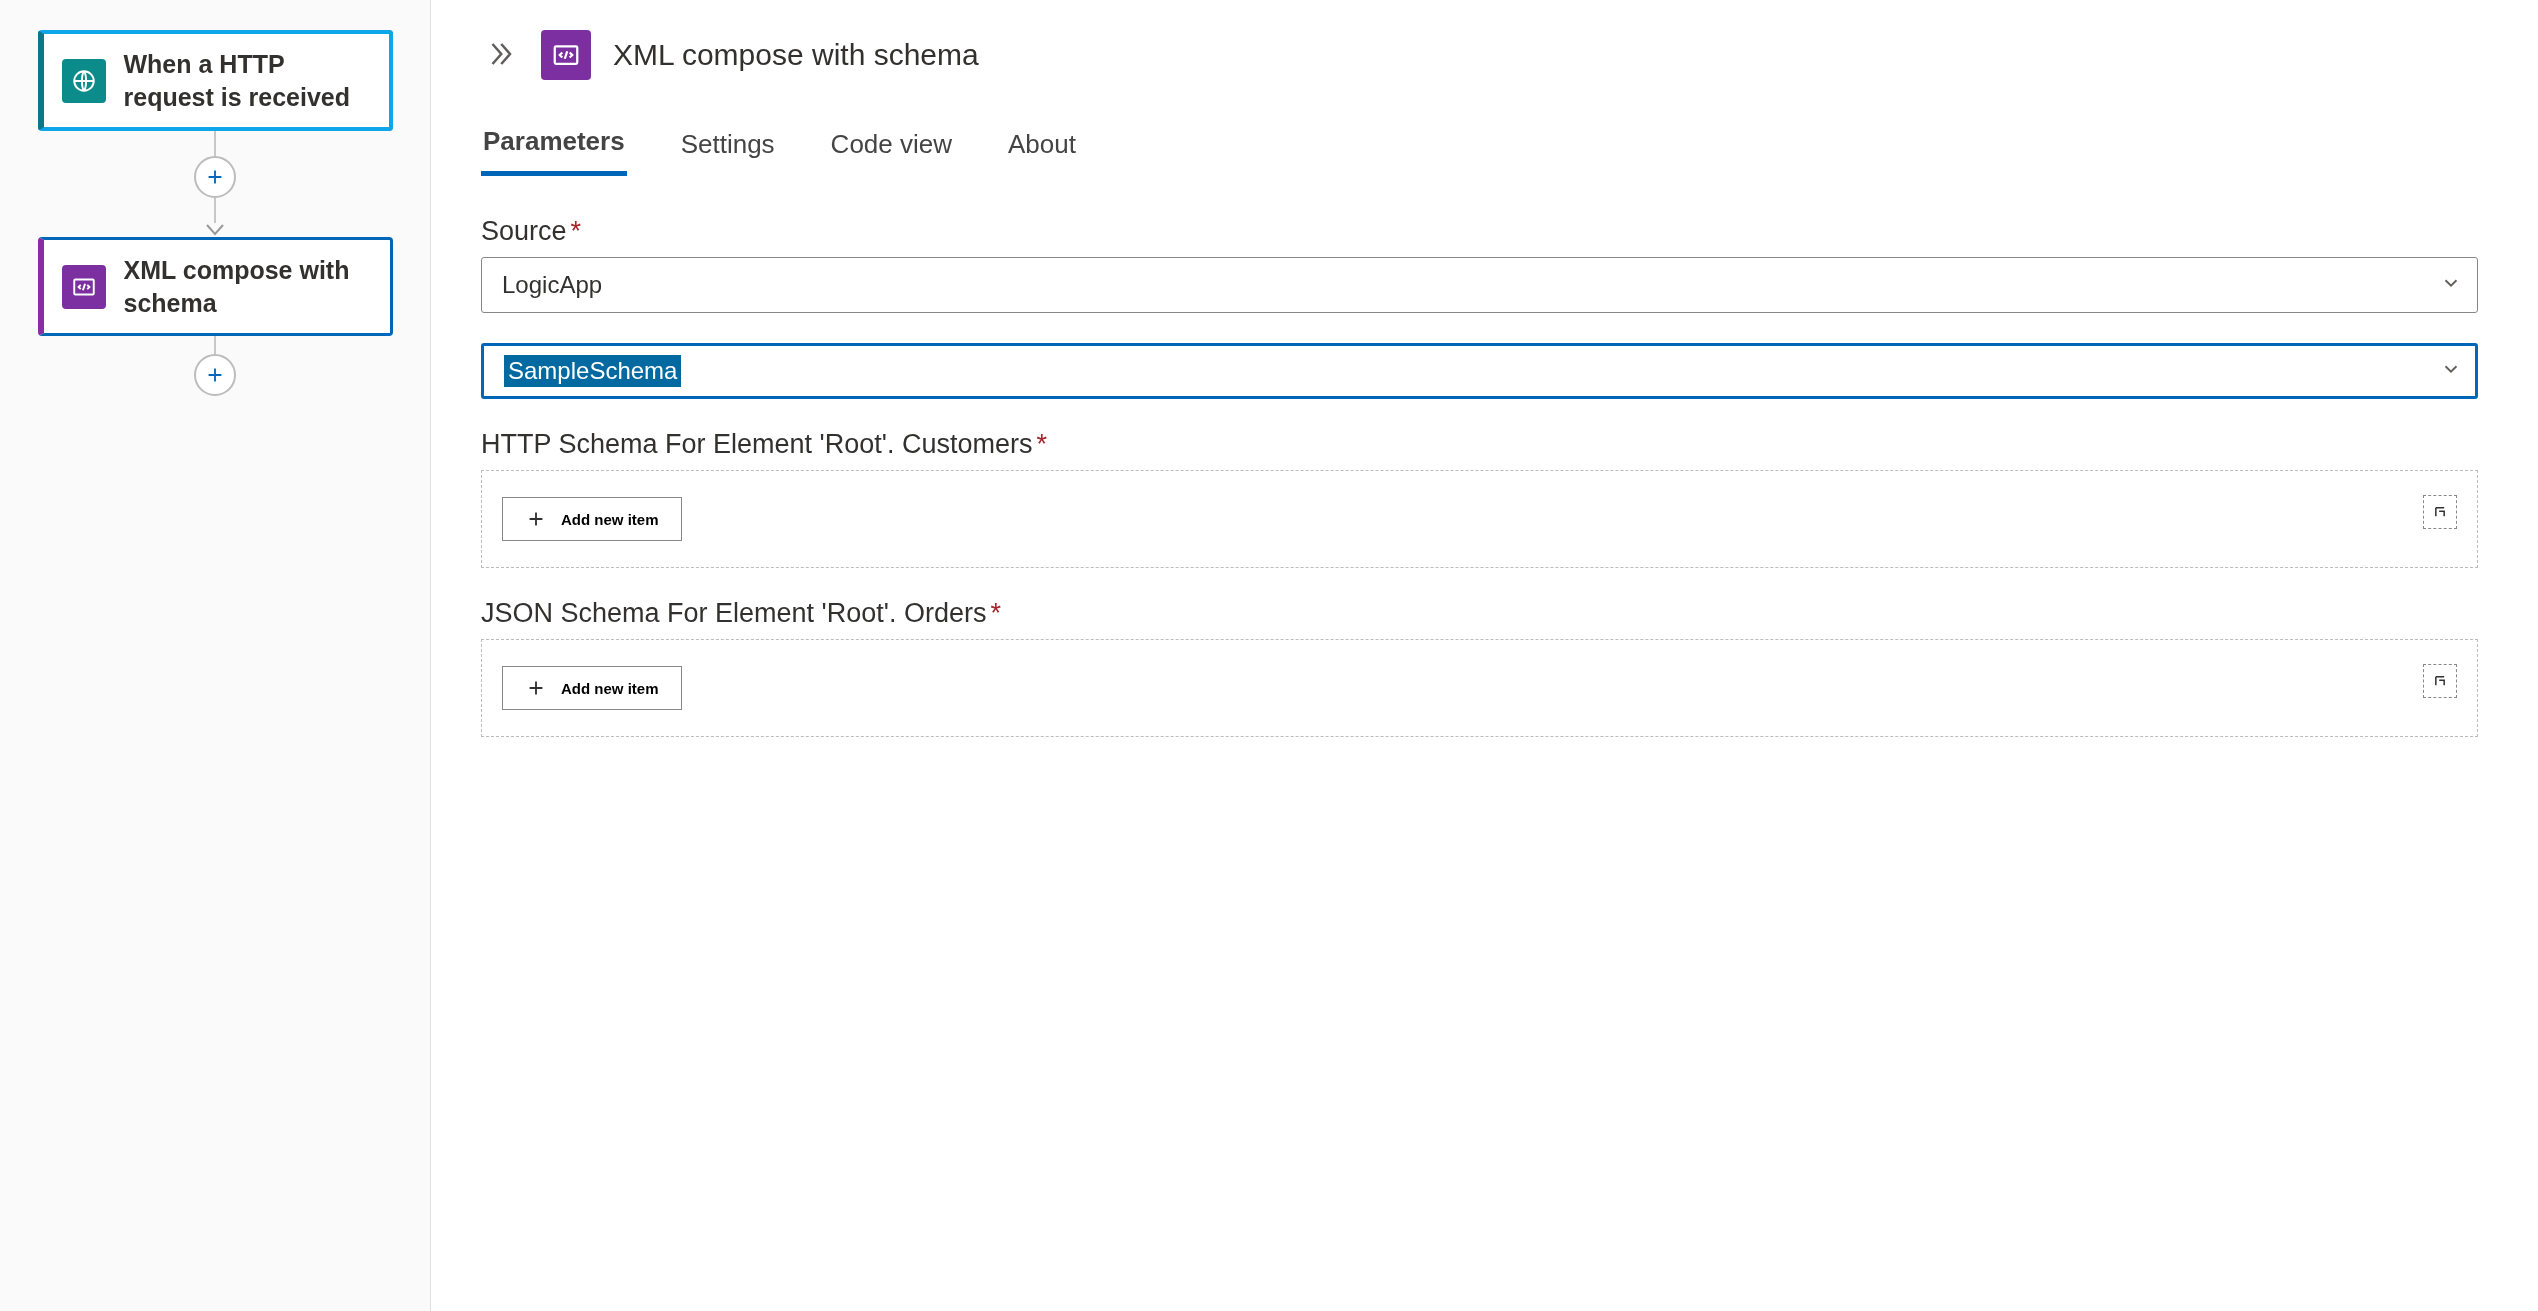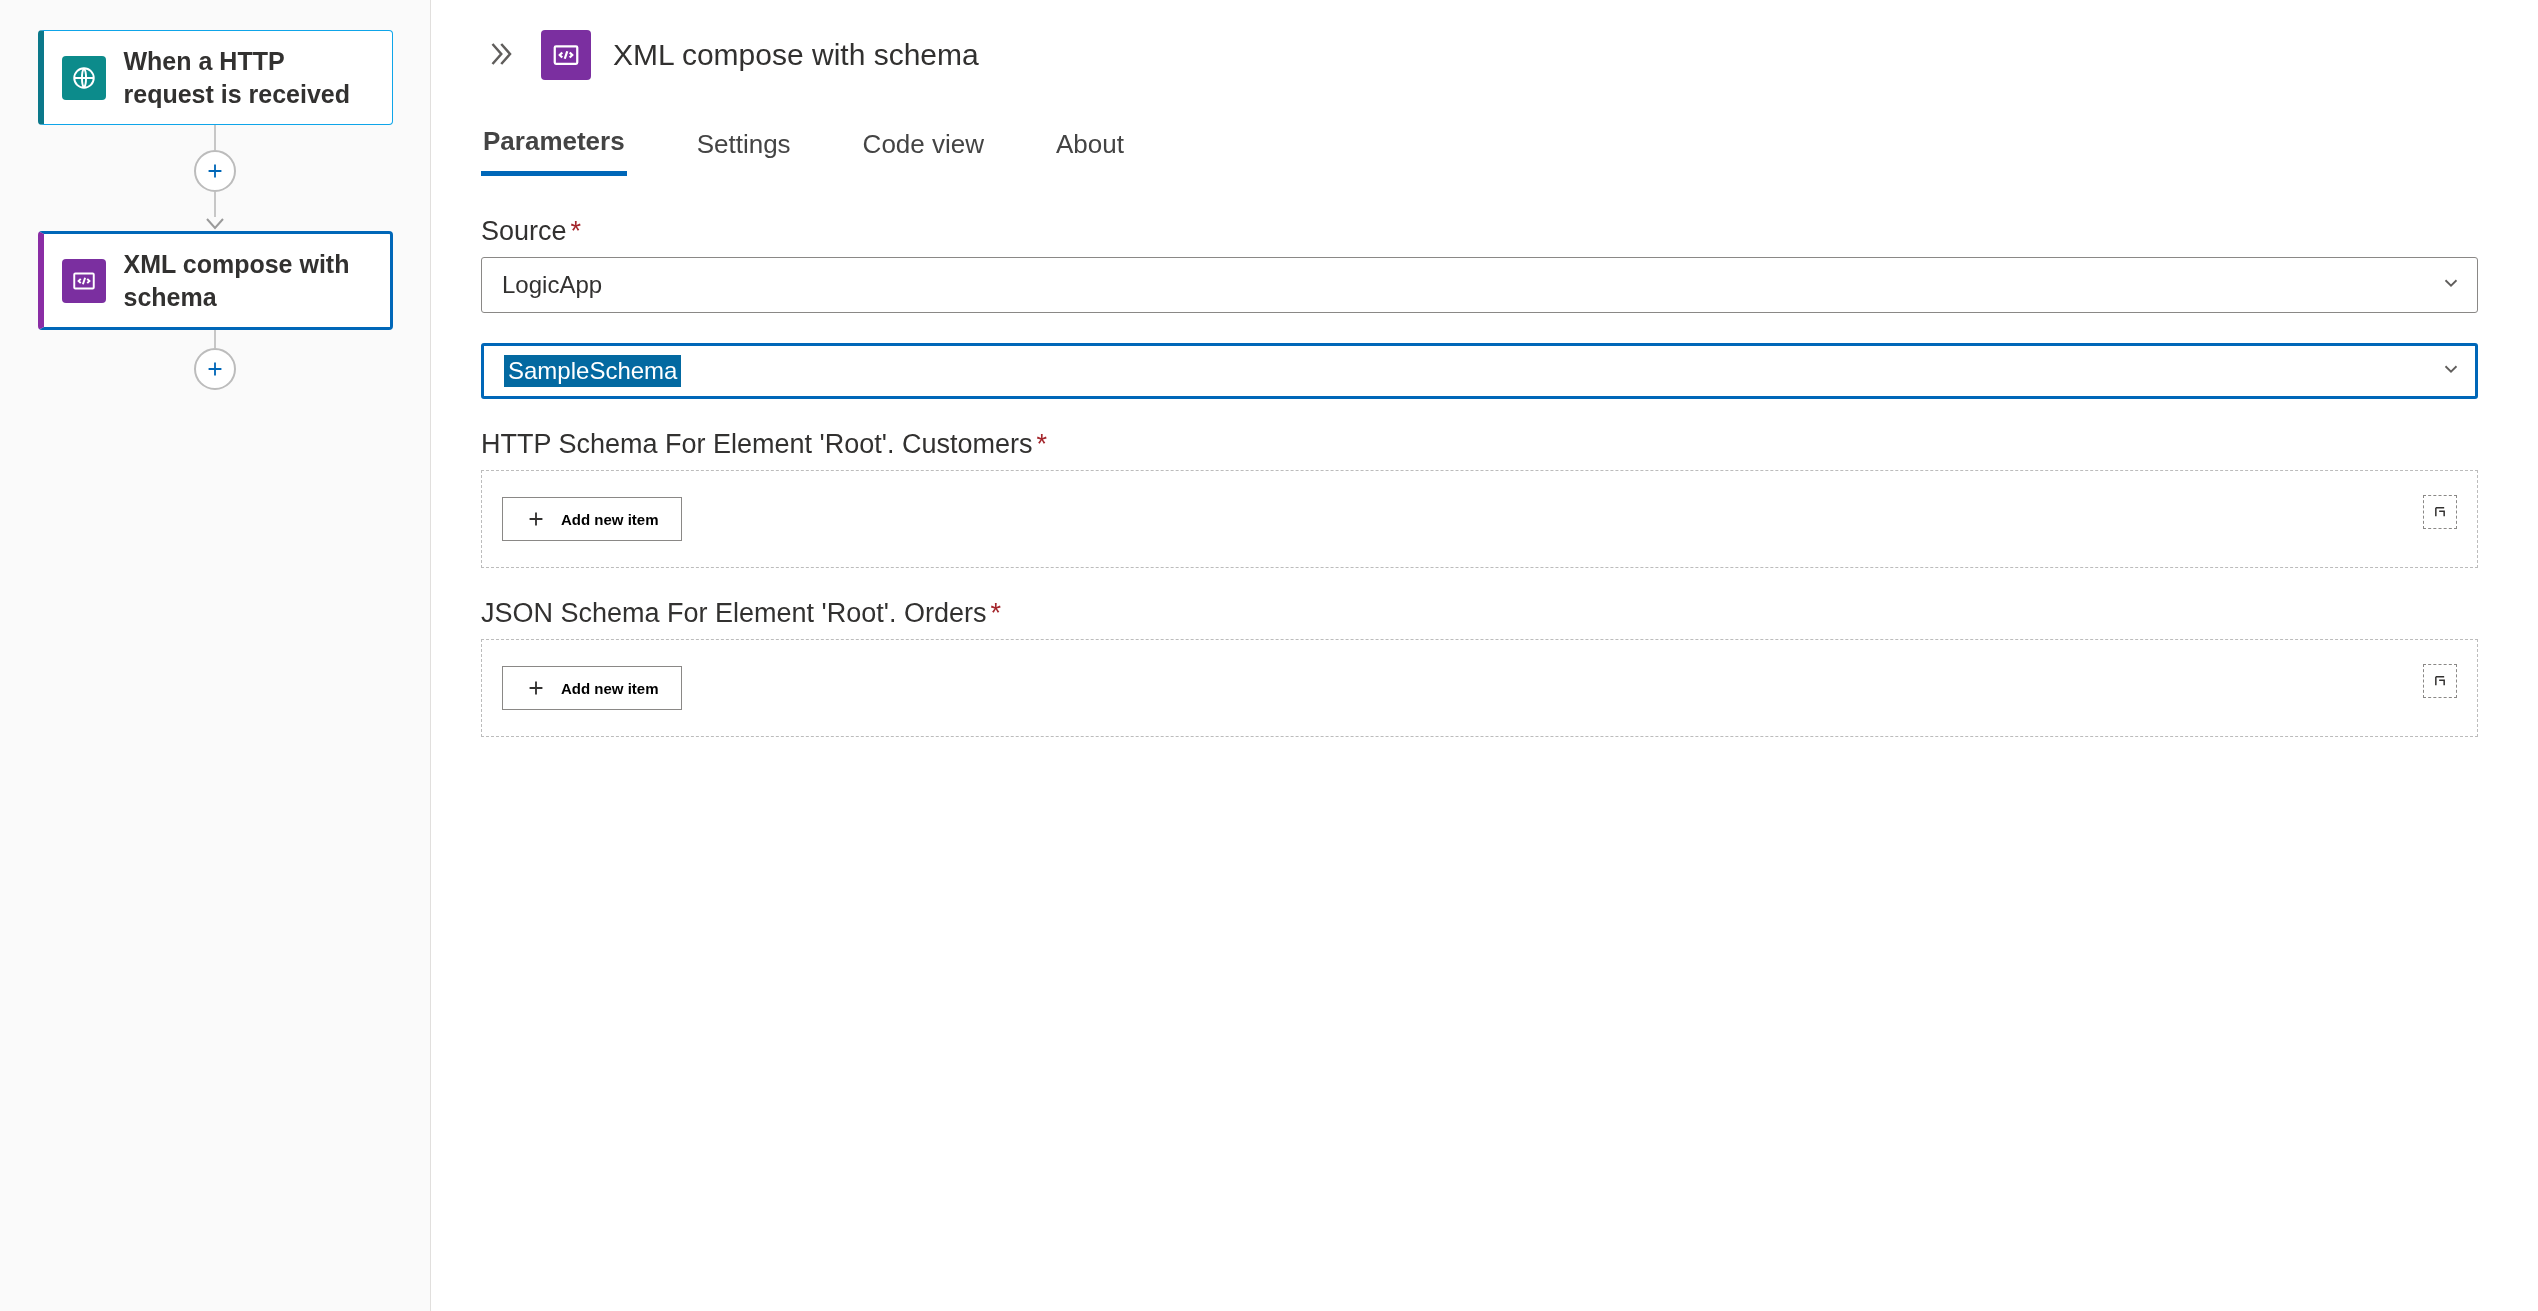--- a/index.html
+++ b/index.html
@@ -3,21 +3,21 @@
 <meta charset="utf-8">
 <style>
   * { box-sizing: border-box; }
   html, body { margin: 0; padding: 0; font-family: "Segoe UI", -apple-system, sans-serif; color: #323130; background: #fff; }
   .app { display: flex; width: 2538px; height: 1311px; }
   .left { width: 431px; border-right: 1px solid #e1dfdd; padding: 30px 25px; background: #fafafa; position: relative; }
   .right { flex: 1; padding: 30px 60px 30px 50px; }
 
   
   .canvas { display: flex; flex-direction: column; align-items: center; }
-  .node { width: 355px; background: #fff; border: 1px solid #0ea5e9; border-radius: 4px; display: flex; align-items: center; padding: 14px 18px; gap: 18px; cursor: pointer; }
+  .node { width: 355px; background: #fff; border: 4px solid #0ea5e9; border-radius: 4px; display: flex; align-items: center; padding: 14px 18px; gap: 18px; cursor: pointer; }
   .node.trigger { border-left: 6px solid #0b788a; }
   .node.selected { border: 3px solid #0067b8; border-left: 6px solid #8a2da5; }
   .node.action { border-left: 6px solid #8a2da5; }
   .node-icon { width: 44px; height: 44px; border-radius: 4px; display: flex; align-items: center; justify-content: center; flex-shrink: 0; }
   .node-icon.teal { background: #0c8b8b; }
   .node-icon.purple { background: #7b2fa0; }
   .node-icon svg { width: 26px; height: 26px; }
   .node-title { font-size: 25px; font-weight: 600; line-height: 1.3; }
 
   .edge { display: flex; flex-direction: column; align-items: center; }
@@ -28,21 +28,21 @@
 
   
   .panel-head { display: flex; align-items: center; gap: 22px; margin-bottom: 40px; }
   .collapse-btn { background: none; border: none; cursor: pointer; padding: 4px; }
   .collapse-btn svg { width: 30px; height: 30px; }
   .panel-icon { width: 50px; height: 50px; background: #7b2fa0; border-radius: 4px; display: flex; align-items: center; justify-content: center; }
   .panel-icon svg { width: 30px; height: 30px; }
   .panel-title { font-size: 30px; font-weight: 400; }
 
   
-  .tabs { display: flex; gap: 68px; border-bottom: none; margin-bottom: 40px; }
+  .tabs { display: flex; gap: 52px; border-bottom: none; margin-bottom: 40px; }
   .tab { font-size: 26px; padding: 6px 2px 14px; cursor: pointer; color: #444; background: none; border: none; font-family: inherit; }
   .tab.active { font-weight: 600; border-bottom: 5px solid #0067b8; }
 
   
   .field { margin-bottom: 30px; }
   .field-label { font-size: 27px; margin-bottom: 10px; display: block; }
   .req { color: #a4262c; margin-left: 4px; }
   .sel { position: relative; }
   .sel-box { width: 100%; height: 56px; border: 1px solid #8a8886; border-radius: 3px; background: #fff; font-size: 24px; padding: 0 50px 0 20px; display: flex; align-items: center; cursor: pointer; }
   .sel-box.focused { border: 3px solid #0067b8; }

